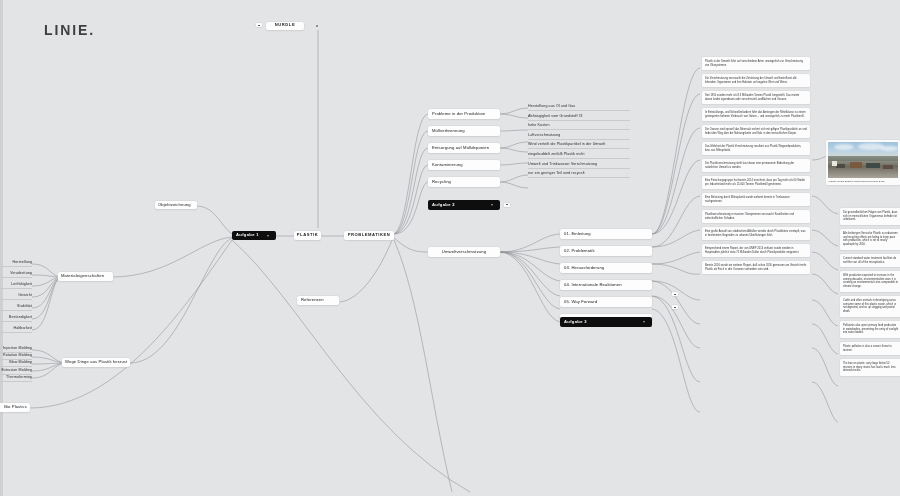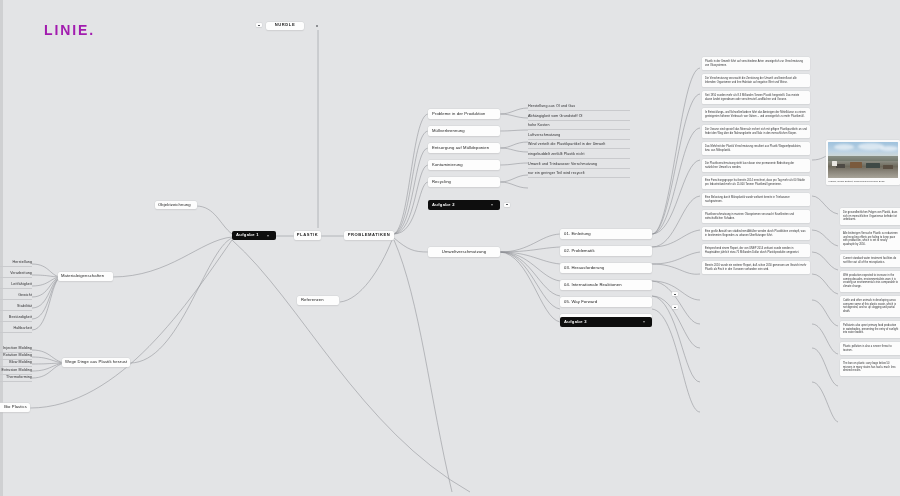--- a/index.html
+++ b/index.html
@@ -50,21 +50,21 @@
     position:absolute;width:6px;height:4.2px;border-radius:1px;background:#fdfdfd;
     box-shadow:0 0 0 .4px #d3d4d6,0 1px 1px rgba(0,0,0,.08);
     display:flex;align-items:center;justify-content:center;
   }
   .handle i{display:block;width:2.6px;height:.5px;background:#54565a;}
 
   .dot{position:absolute;width:1.5px;height:1.5px;border-radius:50%;background:#7d7f83;}
 
   #brand{
     position:absolute;left:44px;top:22px;font-size:14px;font-weight:700;
-    letter-spacing:1.9px;color:#a21caf;
+    letter-spacing:1.9px;color:#404040;
   }
 
   .photo{
     position:absolute;background:#fbfbfb;border-radius:1.5px;
     box-shadow:0 0 0 .4px #d6d7d9,0 1px 1.2px rgba(0,0,0,.07);
     padding:1.6px;box-sizing:border-box;
   }
   .photo .img{
     width:100%;height:36px;border-radius:.5px;position:relative;overflow:hidden;
     background:linear-gradient(#9fc2dd 0%,#bcd3e4 26%,#cfd8d6 40%,#8d8f85 52%,#6e6a5c 68%,#8a857a 82%,#a8a499 100%);

